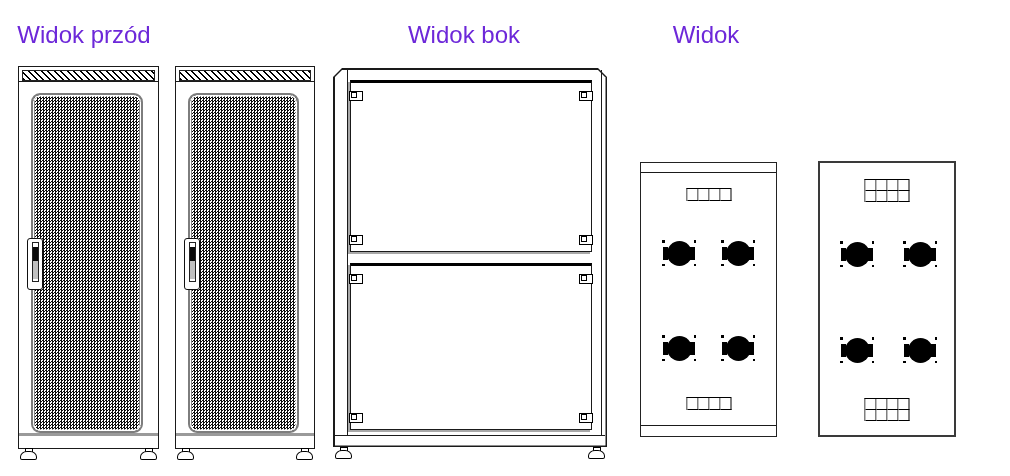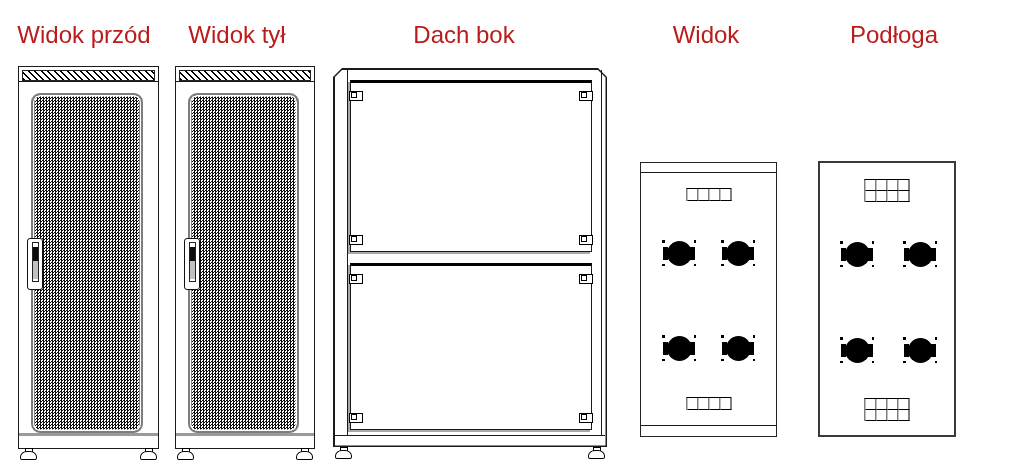--- a/index.html
+++ b/index.html
@@ -2,21 +2,21 @@
 <html><head>
 <meta charset="utf-8">
 <style>
   html,body{margin:0;padding:0;background:#fff;}
   #canvas{
     position:relative;width:1010px;height:476px;background:#fff;overflow:hidden;
     font-family:"Liberation Sans",sans-serif;color:#000;
   }
   .view-title{
     position:absolute;top:21px;width:160px;font-size:24px;line-height:28px;
-    text-align:center;white-space:nowrap;color:#b91c1c;
+    text-align:center;white-space:nowrap;color:#6d28d9;
   }
 
   
   .cabinet{position:absolute;top:66px;width:139px;height:381px;border:1.5px solid #1a1a1a;background:#fff;}
   .vent{
     position:absolute;left:3px;right:3px;top:3px;height:9px;border:1px solid #222;
     background:repeating-linear-gradient(45deg,#000 0 1.6px,#fff 1.6px 4.6px);
   }
   .vent-line{position:absolute;left:0;right:0;top:14px;height:1.2px;background:#1a1a1a;}
   .door{
@@ -86,24 +86,22 @@
   .tab-l{left:1px;} .tab-r{right:1px;}
   .fan .dot{position:absolute;width:2.5px;height:2.5px;background:#000;}
   .dot-tl{left:0;top:1px;} .dot-tr{right:0;top:1px;} .dot-bl{left:0;bottom:1px;} .dot-br{right:0;bottom:1px;}
 </style>
 </head>
 <body>
 
 <div id="canvas">
 
   <div class="view-title" style="left:4px">Widok przód</div>
-  <div class="view-title" style="left:157px">Widok tył</div>
-  <div class="view-title" style="left:384px">Dach bok</div>
+  <div class="view-title" style="left:384px">Widok bok</div>
   <div class="view-title" style="left:626px">Widok</div>
-  <div class="view-title" style="left:814px">Podłoga</div>
 
   <div class="cabinet" style="left:18px">
     <div class="vent"></div>
     <div class="vent-line"></div>
     <div class="door"></div>
     <div class="handle">
         <div class="handle-slot"></div>
       </div>
     <div class="base-line"></div>
     <div class="foot foot-l">

